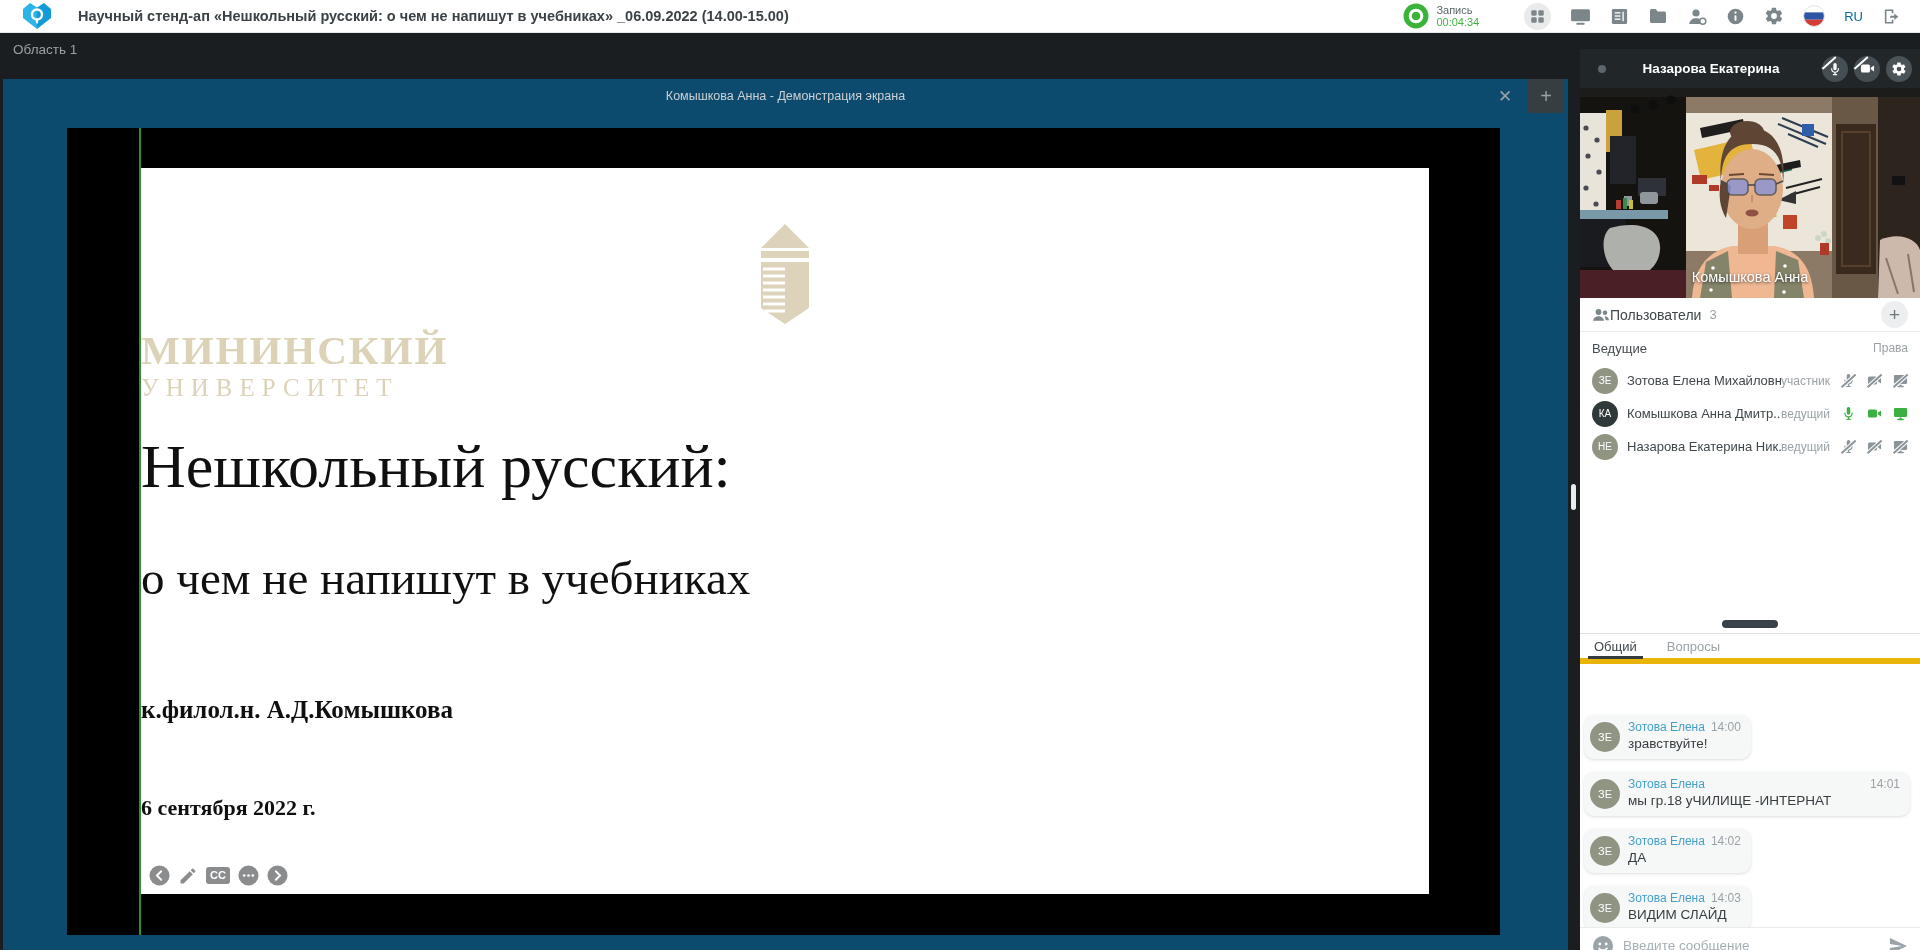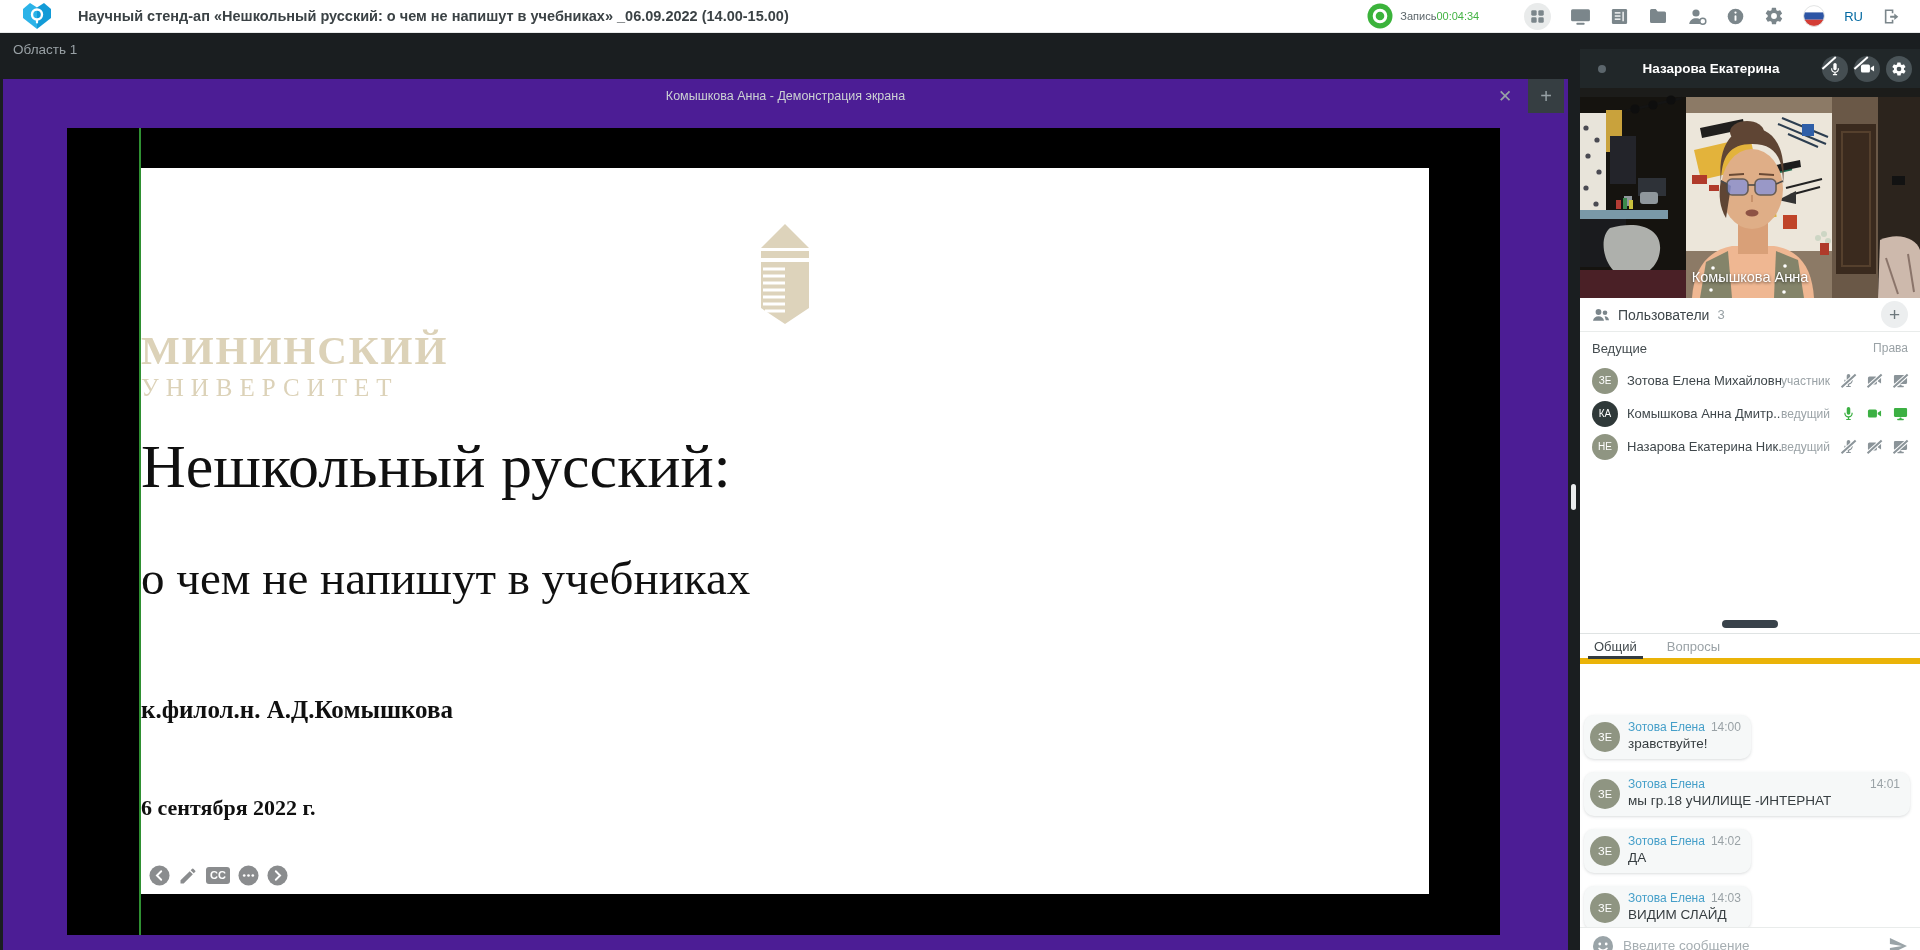--- a/index.html
+++ b/index.html
@@ -5,31 +5,31 @@
   *{margin:0;padding:0;box-sizing:border-box}
   html,body{width:1920px;height:950px;overflow:hidden;background:#1a1e20;font-family:"Liberation Sans",sans-serif}
   .frame{position:relative;width:1920px;height:950px}
 
   
   .topbar{position:absolute;left:0;top:0;width:1920px;height:33px;background:#fff;border-bottom:1px solid #e7e9e9;display:flex;align-items:center;z-index:6}
   .logo{margin-left:22px;flex:none;display:flex}
   .tb-title{margin-left:26px;font-size:14.5px;color:#3b4245;font-weight:bold;white-space:nowrap}
   .tb-right{margin-left:auto;display:flex;align-items:center;gap:19px;padding-right:20px}
   .rec{display:flex;align-items:center;gap:7px;margin-right:26px;cursor:pointer}
-  .rec-lines{display:flex;line-height:12px}
+  .rec-lines{display:flex;flex-direction:column;line-height:12px}
   .rec-label{font-size:11px;color:#5c666a}
   .rec-time{font-size:11px;color:#43b343}
   .tb-ic{color:#7b868b;display:flex;align-items:center;justify-content:center;cursor:pointer}
   .tb-circle{width:27px;height:27px;border-radius:50%;background:#e9ebeb}
   .tb-ru{font-size:13px;color:#0369a1}
 
   
   .ws{position:absolute;left:0;top:33px;width:1920px;height:917px;background:#1a1e20}
   .area-label{position:absolute;left:13px;top:9px;font-size:13.5px;color:#99a1a5}
-  .panel{position:absolute;left:3px;top:46px;width:1565px;height:871px;background:#4c1d95}
+  .panel{position:absolute;left:3px;top:46px;width:1565px;height:871px;background:#0c4a6e}
   .share-header{position:relative;height:34px}
   .share-title{position:absolute;left:0;right:0;top:0;height:34px;line-height:34px;text-align:center;font-size:12.5px;color:#ccd1d3}
   .share-close{position:absolute;right:46px;top:0;width:34px;height:34px;display:flex;align-items:center;justify-content:center;color:#97a1a5;font-size:17px;cursor:pointer}
   .share-add{position:absolute;right:4px;top:0;width:36px;height:34px;background:#363e42;display:flex;align-items:center;justify-content:center;color:#97a1a5;font-size:20px;cursor:pointer}
   .share-black{position:absolute;left:64px;top:49px;width:1433px;height:807px;background:#000}
   .green-line{position:absolute;left:72px;top:0;width:2px;height:807px;background:#2f9032}
 
   
   .slide{position:absolute;left:74px;top:40px;width:1288px;height:726px;background:#fff;font-family:"Liberation Serif",serif}
   .sl-emblem{position:absolute;left:0;right:0;top:54px;display:flex;justify-content:center}
@@ -49,21 +49,21 @@
   .sidebar{position:absolute;left:1580px;top:16px;width:340px;height:914px}
   .vid-head{position:absolute;top:0;left:0;width:340px;height:39px;background:#212729;display:flex;align-items:center;padding:0 8px}
   .vid-dot{width:8px;height:8px;border-radius:50%;background:#5c666c;margin-left:10px;flex:none}
   .vid-name{flex:1;text-align:center;color:#fff;font-weight:bold;font-size:13.5px}
   .vid-btn{width:26px;height:26px;border-radius:50%;background:#454e52;display:flex;align-items:center;justify-content:center;color:#fff;margin-left:6px;flex:none;cursor:pointer}
   .video{position:absolute;top:39px;left:0;width:340px;height:210px;background:#000;overflow:hidden}
   .vid-overlay-name{position:absolute;left:0;right:0;bottom:13px;text-align:center;color:#fff;font-size:14.5px;text-shadow:0 1px 3px rgba(0,0,0,.65)}
 
   .users{position:absolute;top:249px;left:0;width:340px;height:335px;background:#fff}
   .users-head{height:34px;display:flex;align-items:center;padding:0 12px;border-bottom:1px solid #e9eceb}
-  .users-title{font-size:14px;color:#3f474b;margin-left:8px}
+  .users-title{font-size:14px;color:#3f474b;margin-left:0}
   .users-count{font-size:13px;color:#97a0a4;margin-left:8px}
   .users-add{margin-left:auto;width:27px;height:27px;border-radius:50%;background:#eceeef;color:#6d777c;font-size:19px;display:flex;align-items:center;justify-content:center;cursor:pointer}
   .users-sub{height:32px;display:flex;align-items:center;padding:0 12px}
   .users-group{font-size:13px;color:#434b4f}
   .users-rights{margin-left:auto;font-size:12px;color:#9aa2a6}
   .u-row{height:33px;display:flex;align-items:center;padding:0 12px;cursor:pointer}
   .u-avatar{width:26px;height:26px;border-radius:50%;color:#fff;font-size:10px;display:flex;align-items:center;justify-content:center;flex:none}
   .av-olive{background:#8f9582}.av-dark{background:#2f3939}
   .u-name{margin-left:9px;font-size:13px;color:#3f474b;flex:1;white-space:nowrap;overflow:hidden}
   .u-role{font-size:12px;color:#9aa2a6;margin-right:11px}

